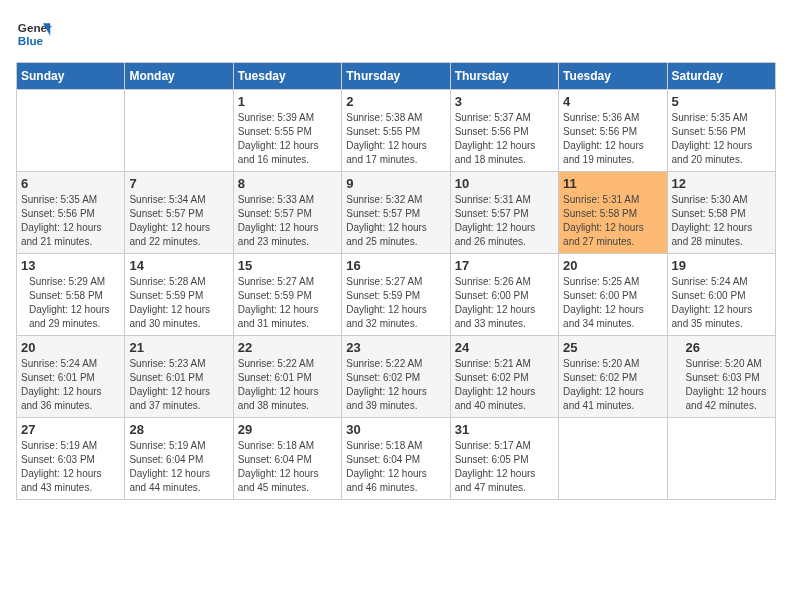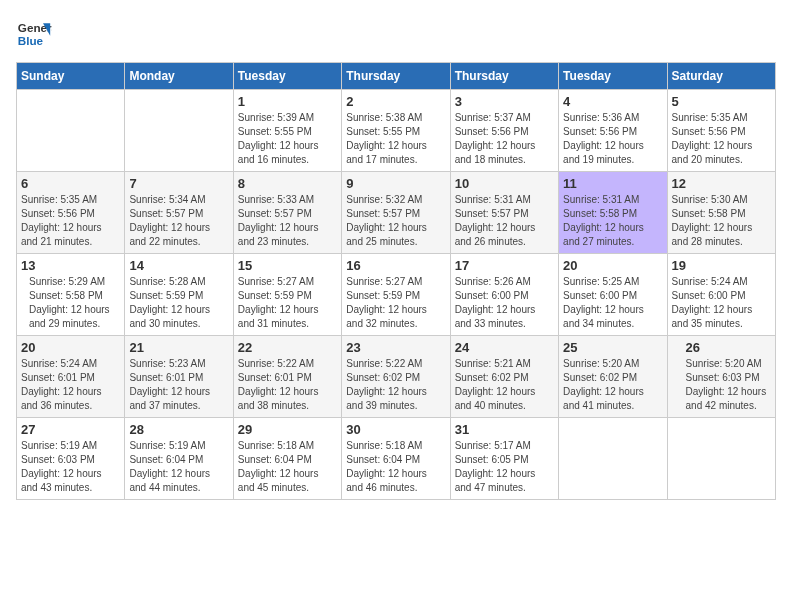--- a/index.html
+++ b/index.html
@@ -172,21 +172,21 @@
           <div class="day-info" style="white-space: pre-line;">Sunrise: 5:32 AM
 Sunset: 5:57 PM
 Daylight: 12 hours and 25 minutes.</div>
         </td>
         <td style="background: rgb(245, 245, 245);">
           <span class="day-number">10</span>
           <div class="day-info" style="white-space: pre-line;">Sunrise: 5:31 AM
 Sunset: 5:57 PM
 Daylight: 12 hours and 26 minutes.</div>
         </td>
-        <td style="background: #c4b5fd; margin-left: 46px;">
+        <td style="background: #fdba74; margin-left: 46px;">
           <span class="day-number">11</span>
           <div class="day-info" style="white-space: pre-line;">Sunrise: 5:31 AM
 Sunset: 5:58 PM
 Daylight: 12 hours and 27 minutes.</div>
         </td>
         <td style="background: rgb(245, 245, 245);">
           <span class="day-number">12</span>
           <div class="day-info" style="white-space: pre-line;">Sunrise: 5:30 AM
 Sunset: 5:58 PM
 Daylight: 12 hours and 28 minutes.</div>

